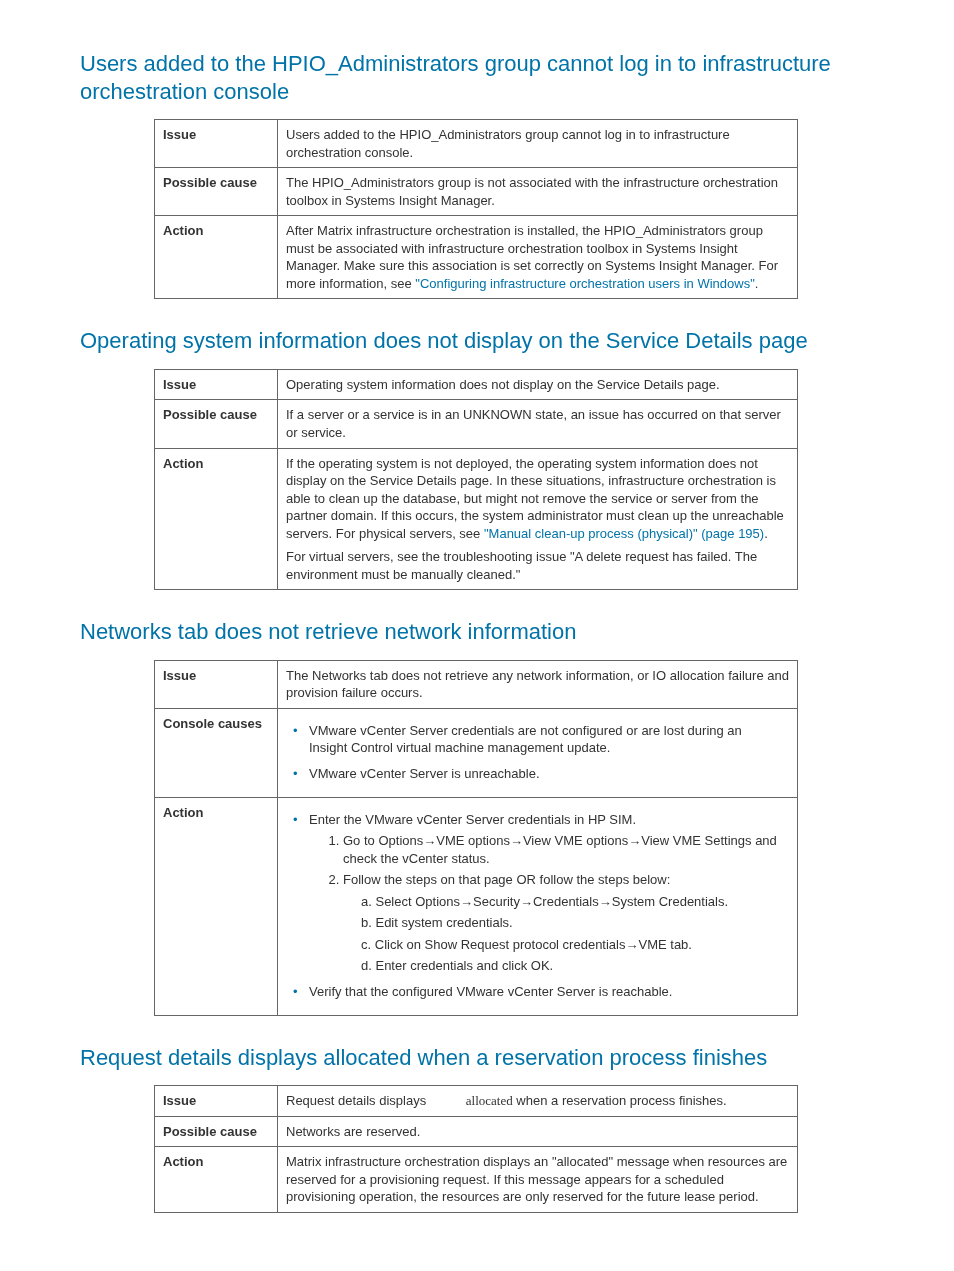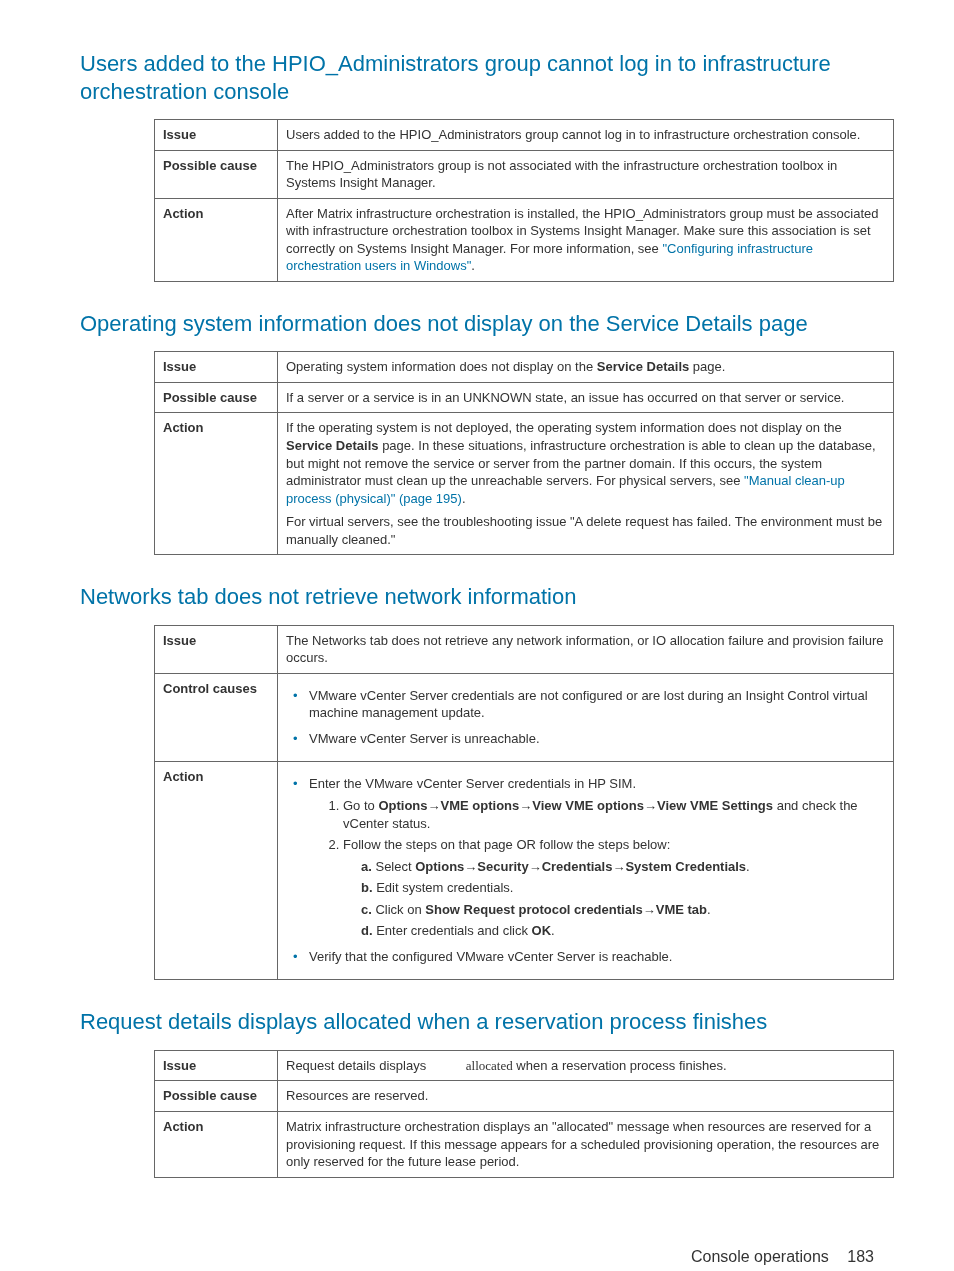--- a/index.html
+++ b/index.html
@@ -16,21 +16,21 @@
     font-family: Arial, Helvetica, sans-serif;
     font-weight: normal;
     color: #0073a8;
     font-size: 22px;
     line-height: 1.25;
     margin: 0 0 14px 0;
   }
   h2.section-heading.mt { margin-top: 28px; }
   table.issue-table {
     border-collapse: collapse;
-    width: 740px;
+    width: 644px;
     margin: 0 0 0 74px;
     border: 1px solid #666;
   }
   table.issue-table td {
     border: 1px solid #666;
     padding: 6px 8px;
     vertical-align: top;
     font-size: 13px;
     line-height: 1.35;
   }
@@ -60,21 +60,21 @@
     margin: 4px 0 0 16px;
     padding: 0 0 0 18px;
   }
   ol.numlist > li { margin: 0 0 4px 0; }
   ol.alphalist {
     list-style: none;
     margin: 4px 0 0 0;
     padding: 0 0 0 18px;
   }
   ol.alphalist > li { margin: 0 0 4px 0; }
-  .bold { font-weight: bold; }
+  .bold { font-weight: normal; }
   .code { font-family: Liberation Serif, serif; margin-left: 36px; }
   .footer {
     text-align: right;
     margin-top: 70px;
     font-size: 16px;
   }
   .pageno { margin-left: 14px; }
 </style>
 </head>
 <body>
@@ -119,21 +119,21 @@
   </table>
 
 <h2 class="section-heading mt">Networks tab does not retrieve network information</h2>
 <table class="issue-table">
 <tbody>
       <tr>
   <td class="label">Issue</td>
   <td>The Networks tab does not retrieve any network information, or IO allocation failure and provision failure occurs.</td>
 </tr>
 <tr>
-  <td class="label">Control causes</td>
+  <td class="label">Console causes</td>
   <td>
     <ul class="bullets">
       <li>VMware vCenter Server credentials are not configured or are lost during an Insight Control virtual machine management update.</li>
       <li>VMware vCenter Server is unreachable.</li>
     </ul>
   </td>
 </tr>
 <tr>
   <td class="label">Action</td>
   <td>
@@ -162,21 +162,21 @@
 
 <h2 class="section-heading mt">Request details displays allocated when a reservation process finishes</h2>
 <table class="issue-table">
 <tbody>
       <tr>
   <td class="label">Issue</td>
   <td><span>Request details displays </span><span class="code">allocated</span><span> when a reservation process finishes.</span></td>
 </tr>
 <tr>
   <td class="label">Possible cause</td>
-  <td>Resources are reserved.</td>
+  <td>Networks are reserved.</td>
 </tr>
 <tr>
   <td class="label">Action</td>
   <td>Matrix infrastructure orchestration displays an "allocated" message when resources are reserved for a provisioning request. If this message appears for a scheduled provisioning operation, the resources are only reserved for the future lease period.</td>
 </tr>
 </tbody>
   </table>
 
 <div class="footer">
   <span>Console operations</span>

